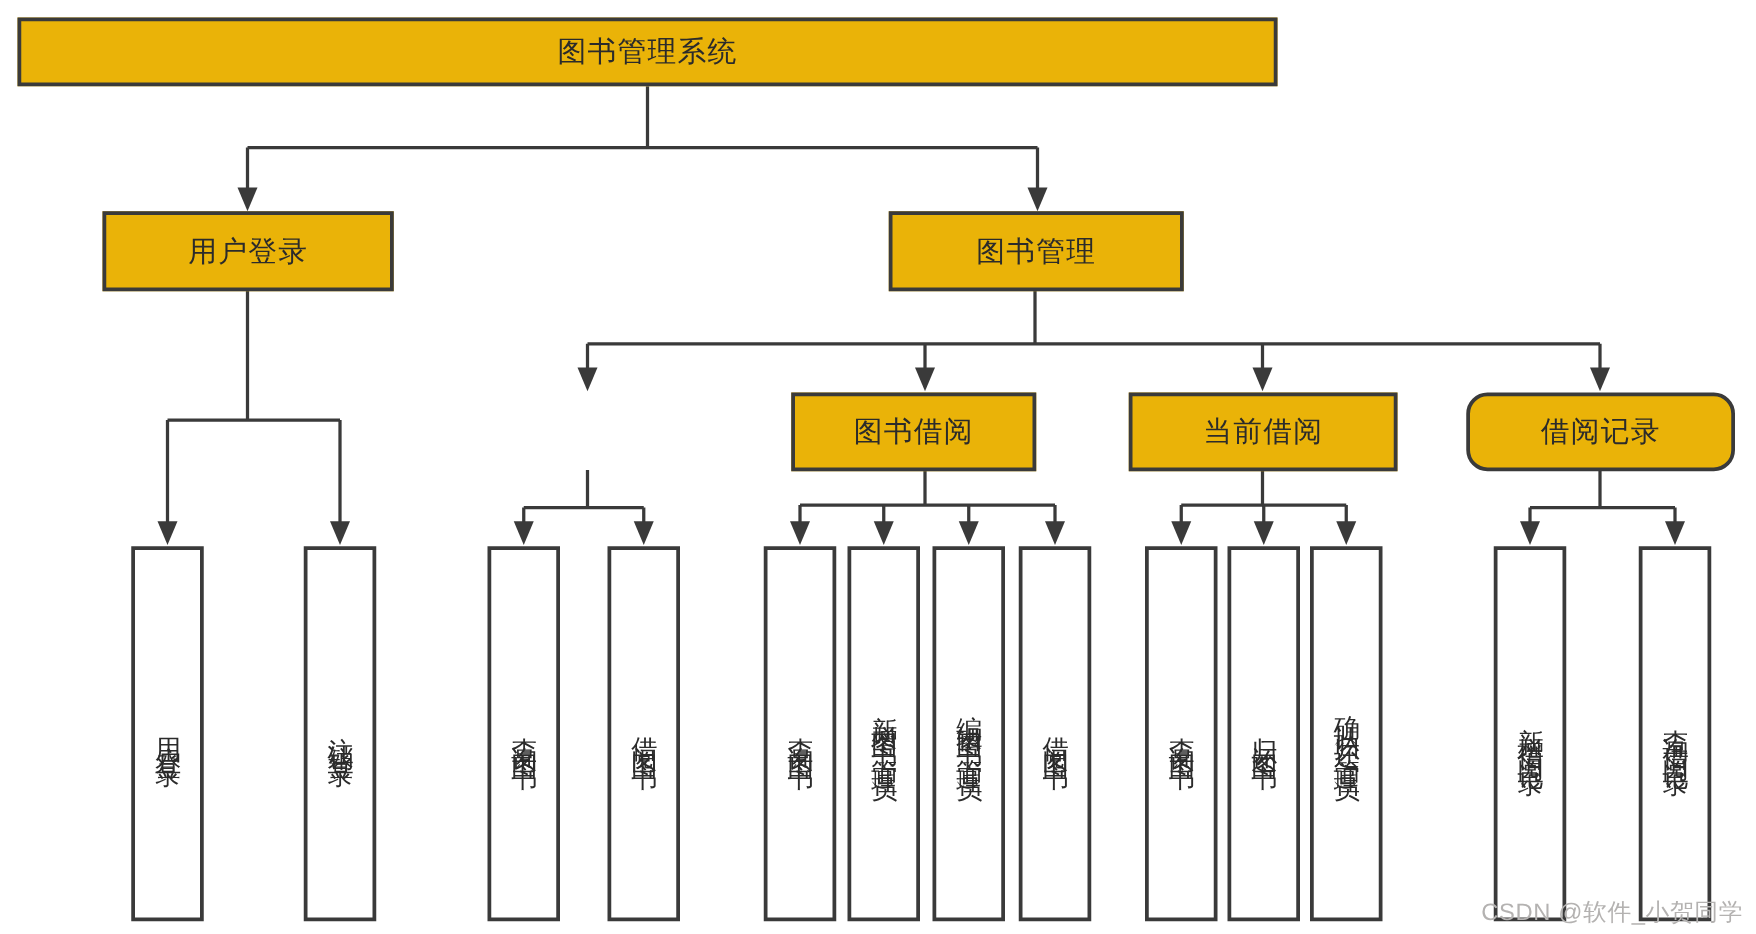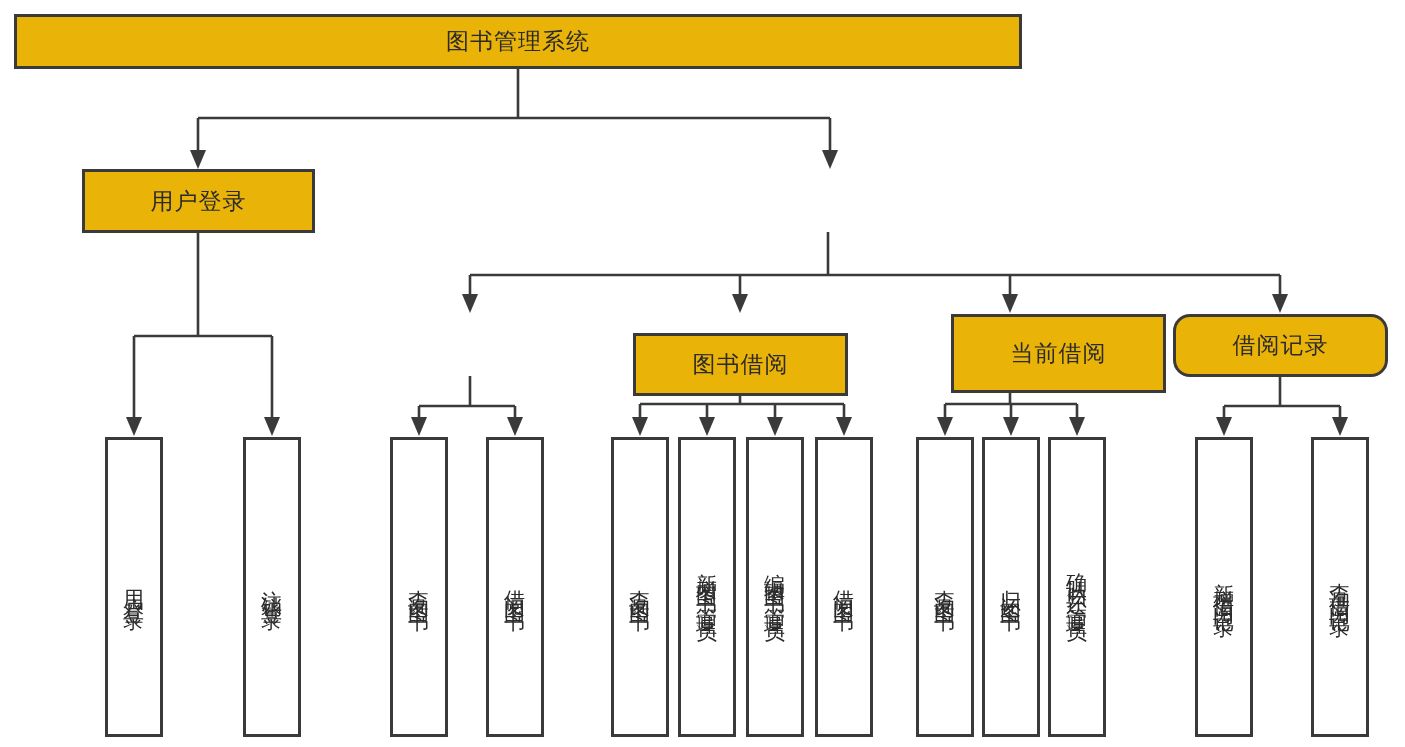--- a/index.html
+++ b/index.html
@@ -114,25 +114,28 @@
     </g>
   </svg>
 
   <div class="node root" style="left:14px; top:14px; width:1008px; height:55px;">
     <span>图书管理系统</span>
   </div>
 
   <div class="node" style="left:82px; top:169px; width:233px; height:64px;">
     <span>用户登录</span>
   </div>
+  <div class="node" style="left:711px; top:169px; width:236px; height:64px;">
+    <span>图书管理</span>
+  </div>
 
-  <div class="node" style="left:633px; top:314px; width:215px; height:63px;margin-top:19px;">
+  <div class="node" style="left:633px; top:314px; width:196px; height:63px;">
     <span>图书借阅</span>
   </div>
-  <div class="node" style="left:903px; top:314px; width:215px; height:79px;margin-left:48px;">
+  <div class="node" style="left:903px; top:314px; width:215px; height:63px;">
     <span>当前借阅</span>
   </div>
   <div class="node" style="left:1173px; top:314px; width:215px; height:63px;border-radius:17px;">
     <span>借阅记录</span>
   </div>
 
   <div class="leaf" style="left:105px;">
     <span>用户登录</span>
   </div>
   <div class="leaf" style="left:243px;">
@@ -169,14 +172,15 @@
     <span>确认归还（管理员）</span>
   </div>
 
   <div class="leaf" style="left:1195px;">
     <span>新增借阅记录</span>
   </div>
   <div class="leaf" style="left:1311px;">
     <span>查询借阅记录</span>
   </div>
 
+  <div class="watermark">CSDN @软件_小贺同学</div>
 
 </div>
 
 </body></html>

